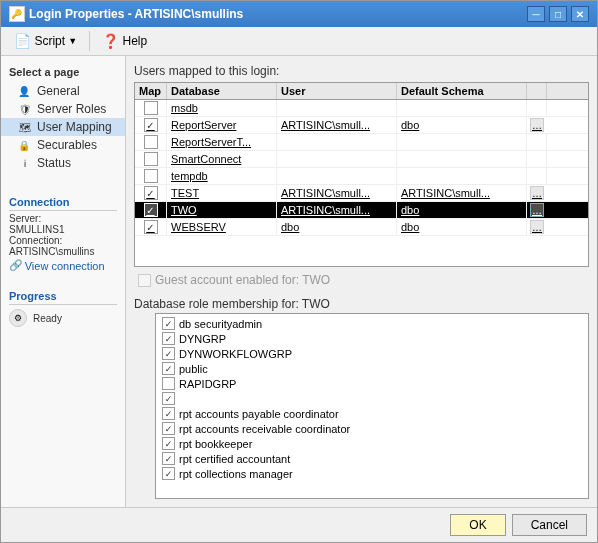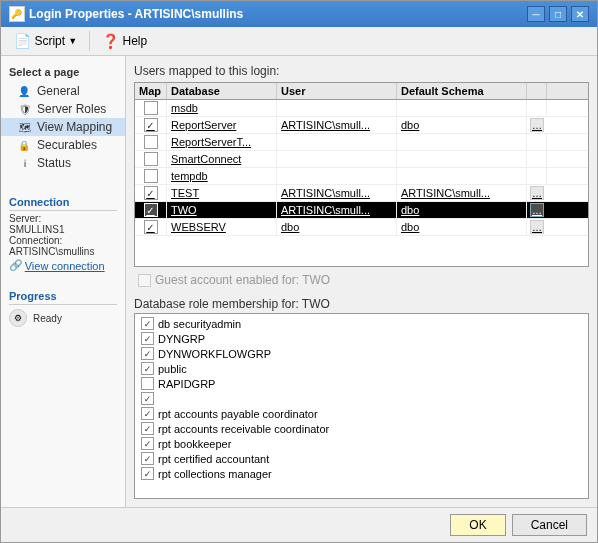--- a/index.html
+++ b/index.html
@@ -27,32 +27,32 @@
     .table-row { display: grid; grid-template-columns: 32px 110px 120px 130px 20px; border-bottom: 1px solid #eee; }
     .table-row.selected { background: #000000; color: white; }
     .td { padding: 1px 4px; border-right: 1px solid #eee; font-size: 11px; overflow: hidden; text-overflow: ellipsis; white-space: nowrap; display: flex; align-items: center; text-decoration: underline; }
     .td-center { justify-content: center; }
     .checkbox-cell { width: 14px; height: 14px; border: 1px solid #999; background: white; display: flex; align-items: center; justify-content: center; font-size: 10px; }
     .checkbox-cell.checked::after { content: '✓'; color: #333; font-size: 10px; }
     .checkbox-cell.checked-selected::after { content: '✓'; color: white; font-size: 10px; }
     .guest-row { padding: 6px 4px; display: flex; align-items: center; gap: 4px; color: #999; }
     .guest-checkbox { width: 13px; height: 13px; border: 1px solid #ccc; background: #f5f5f5; }
     .roles-label { font-size: 12px; color: #333; margin: 4px 0 2px; }
-    .roles-container { border: 1px solid #999; background: white; flex: 1; overflow: hidden; display: flex; flex-direction: column; }
+    .roles-container { border: 1px solid #999; background: white; flex: 1; overflow: hidden; display: flex; flex-direction: column; margin-left: 21px; }
     .roles-body { flex: 1; overflow-y: auto; padding: 2px 0; }
     .role-item { display: flex; align-items: center; gap: 4px; padding: 1px 6px; }
     .role-checkbox { width: 13px; height: 13px; border: 1px solid #999; background: white; display: flex; align-items: center; justify-content: center; font-size: 9px; flex-shrink: 0; }
     .role-checkbox.checked::after { content: '✓'; color: #333; }
     .role-name { font-size: 11px; }
     .footer { background: #f0f0f0; border-top: 1px solid #ccc; padding: 6px 10px; display: flex; justify-content: flex-end; gap: 6px; }
     .footer-btn { padding: 3px 18px; border: 1px solid #999; background: #e8e8e8; cursor: pointer; font-size: 12px; }
     .footer-btn.primary { background: #fef9c3; }
     .info-section-title { font-weight: bold; color: #1a5fa8; font-size: 11px; border-bottom: 1px solid #ccc; padding-bottom: 2px; margin-bottom: 2px; }
     .info-text { font-size: 10px; color: #333; }
-    .view-connection { color: #1a5fa8; text-decoration: underline; cursor: pointer; font-size: 11px; display: flex; align-items: center; gap: 2px; }
+    .view-connection { color: #1a5fa8; cursor: pointer; font-size: 11px; display: flex; align-items: center; gap: 2px; }
     .progress-section-title { font-weight: bold; color: #1a5fa8; font-size: 11px; border-bottom: 1px solid #ccc; padding-bottom: 2px; margin-bottom: 4px; margin-top: 6px; }
     .progress-row { display: flex; align-items: center; gap: 6px; }
     .progress-icon { width: 18px; height: 18px; border: 1px solid #ccc; border-radius: 50%; background: #e8e8e8; display: flex; align-items: center; justify-content: center; font-size: 9px; }
   </style>
 </head>
 <body>
 
 <div class="window">
 
   <div class="title-bar">
@@ -87,21 +87,21 @@
       <div class="sidebar-item">
         <span class="sidebar-icon">👤</span>
         <span>General</span>
       </div>
       <div class="sidebar-item">
         <span class="sidebar-icon">🛡</span>
         <span>Server Roles</span>
       </div>
       <div class="sidebar-item active">
         <span class="sidebar-icon">🗺</span>
-        <span>View Mapping</span>
+        <span>User Mapping</span>
       </div>
       <div class="sidebar-item">
         <span class="sidebar-icon">🔒</span>
         <span>Securables</span>
       </div>
       <div class="sidebar-item">
         <span class="sidebar-icon">ℹ</span>
         <span>Status</span>
       </div>
 

